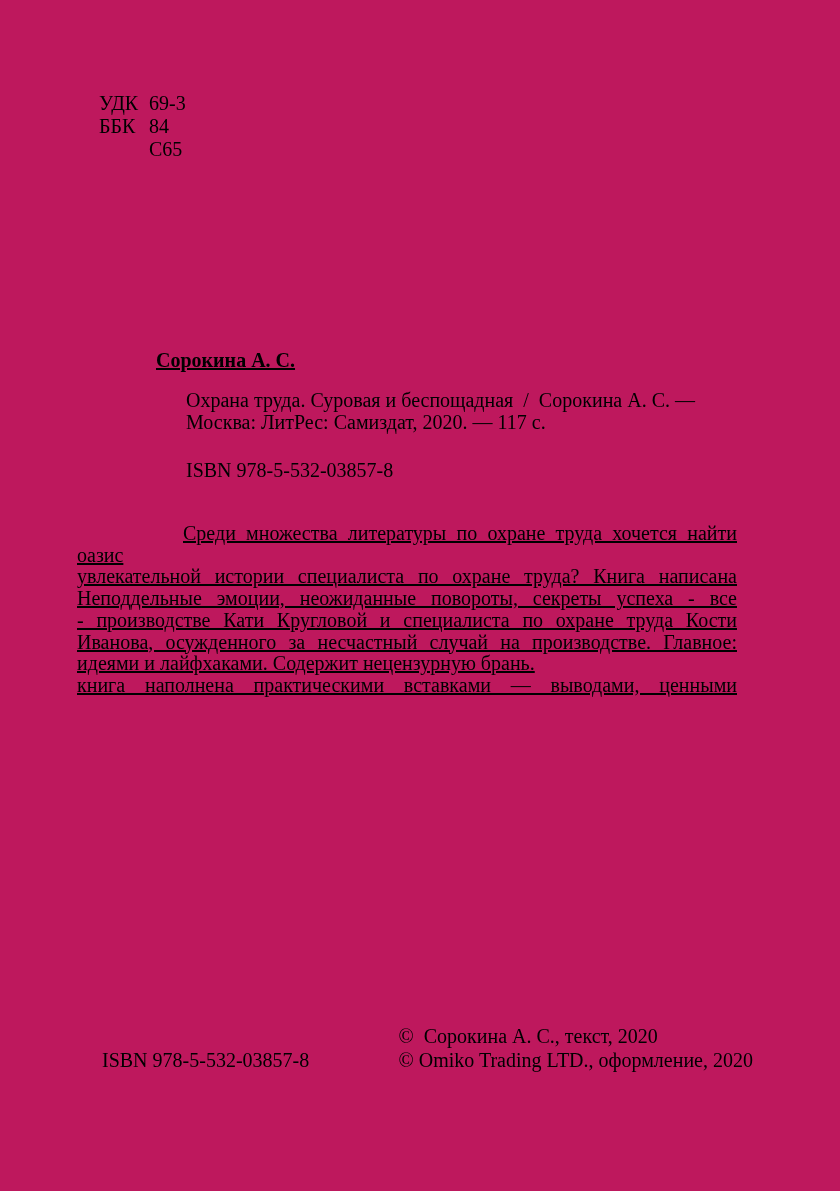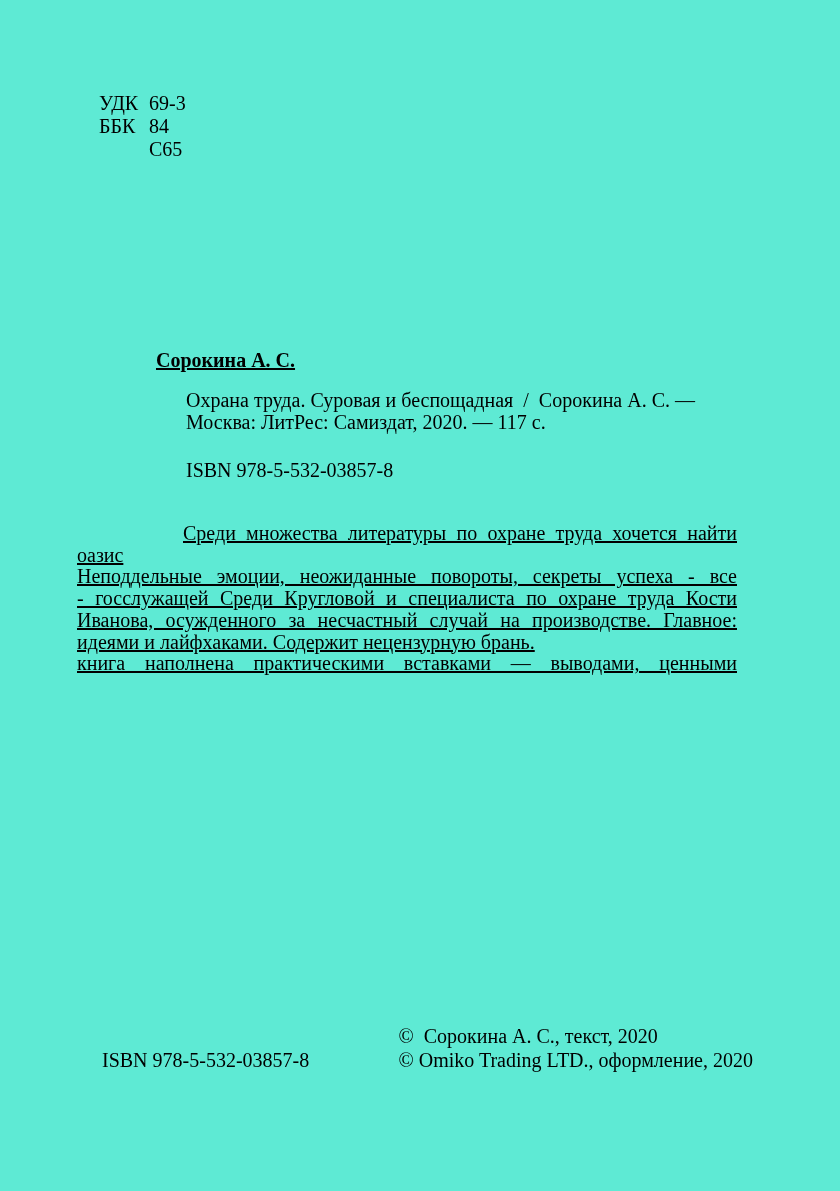--- a/index.html
+++ b/index.html
@@ -4,21 +4,21 @@
 <style>
   html, body {
     margin: 0;
     padding: 0;
     background: #ffffff;
   }
   .page {
     position: relative;
     width: 840px;
     height: 1191px;
-    background: #5eead4;
+    background: #be185d;
     color: #000000;
     font-family: "Liberation Serif", "DejaVu Serif", serif;
     font-size: 20px;
     overflow: hidden;
   }
 
   
   .udk-block {
     position: absolute;
     left: 99px;
@@ -109,22 +109,23 @@
 
   <div class="bib-block">
     <div>Охрана труда. Суровая и беспощадная&nbsp; /&nbsp; Сорокина А. С. —</div>
     <div>Москва: ЛитРес: Самиздат, 2020. — 117 с.</div>
   </div>
 
   <div class="isbn-mid">ISBN 978-5-532-03857-8</div>
 
   <div class="annotation">
     <div class="a-line first">Среди множества литературы по охране труда хочется найти оазис</div>
+    <div class="a-line">увлекательной истории специалиста по охране труда? Книга написана</div>
     <div class="a-line">Неподдельные эмоции, неожиданные повороты, секреты успеха - все</div>
-    <div class="a-line">- госслужащей Среди Кругловой и специалиста по охране труда Кости</div>
+    <div class="a-line">- производстве Кати Кругловой и специалиста по охране труда Кости</div>
     <div class="a-line">Иванова, осужденного за несчастный случай на производстве. Главное:</div>
     <div class="a-line last">идеями и лайфхаками. Содержит нецензурную брань.</div>
     <div class="a-line">книга наполнена практическими вставками — выводами, ценными</div>
   </div>
 
   <div class="footer-copy">
     <div>©&nbsp; Сорокина А. С., текст, 2020</div>
     <div>© Omiko Trading LTD., оформление, 2020</div>
   </div>
 

